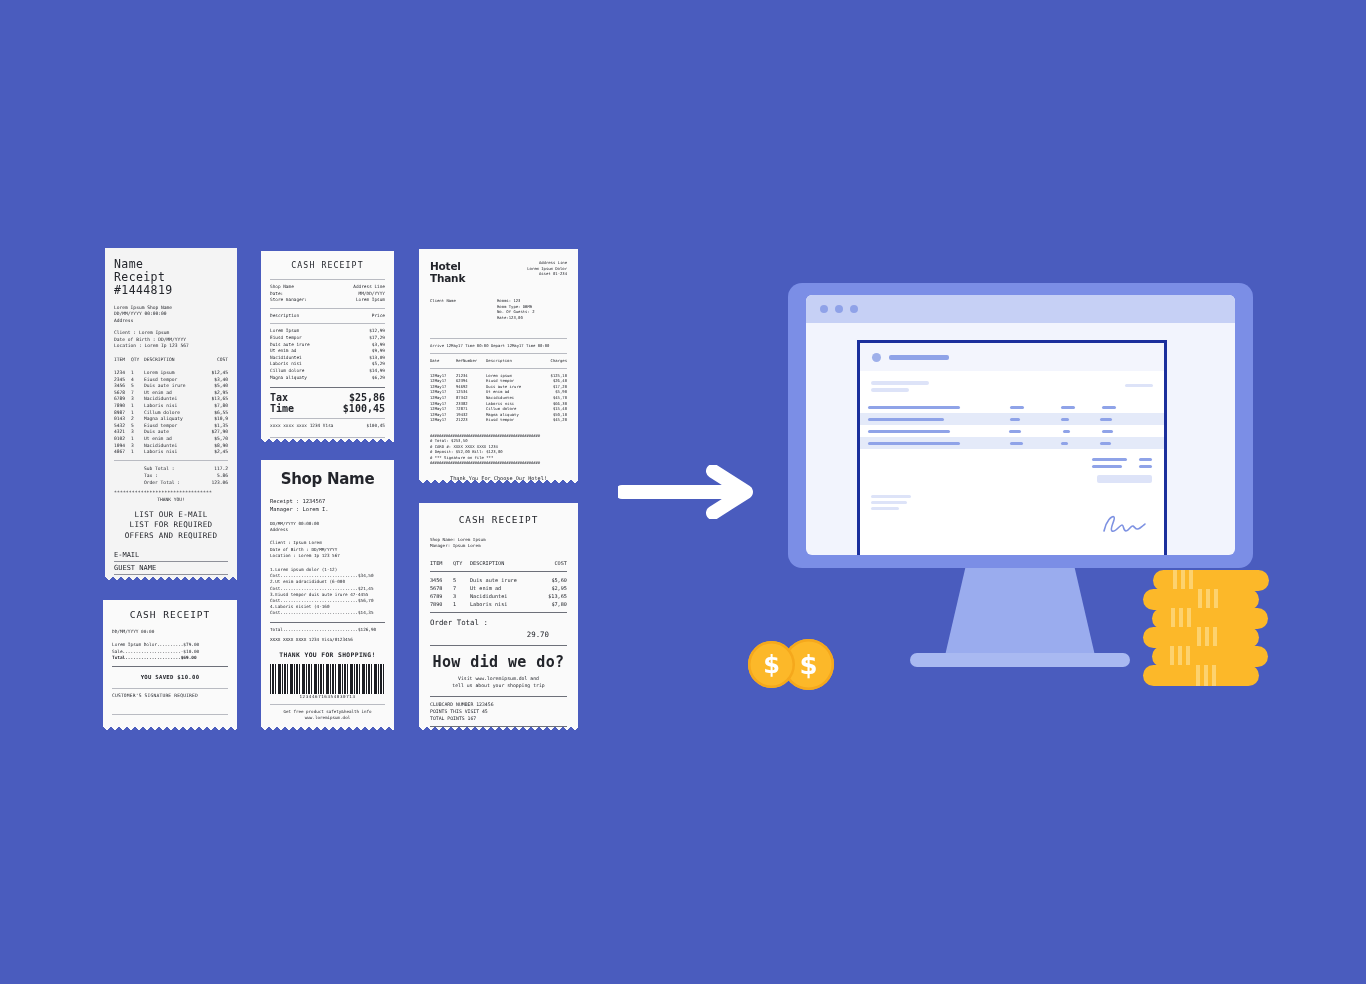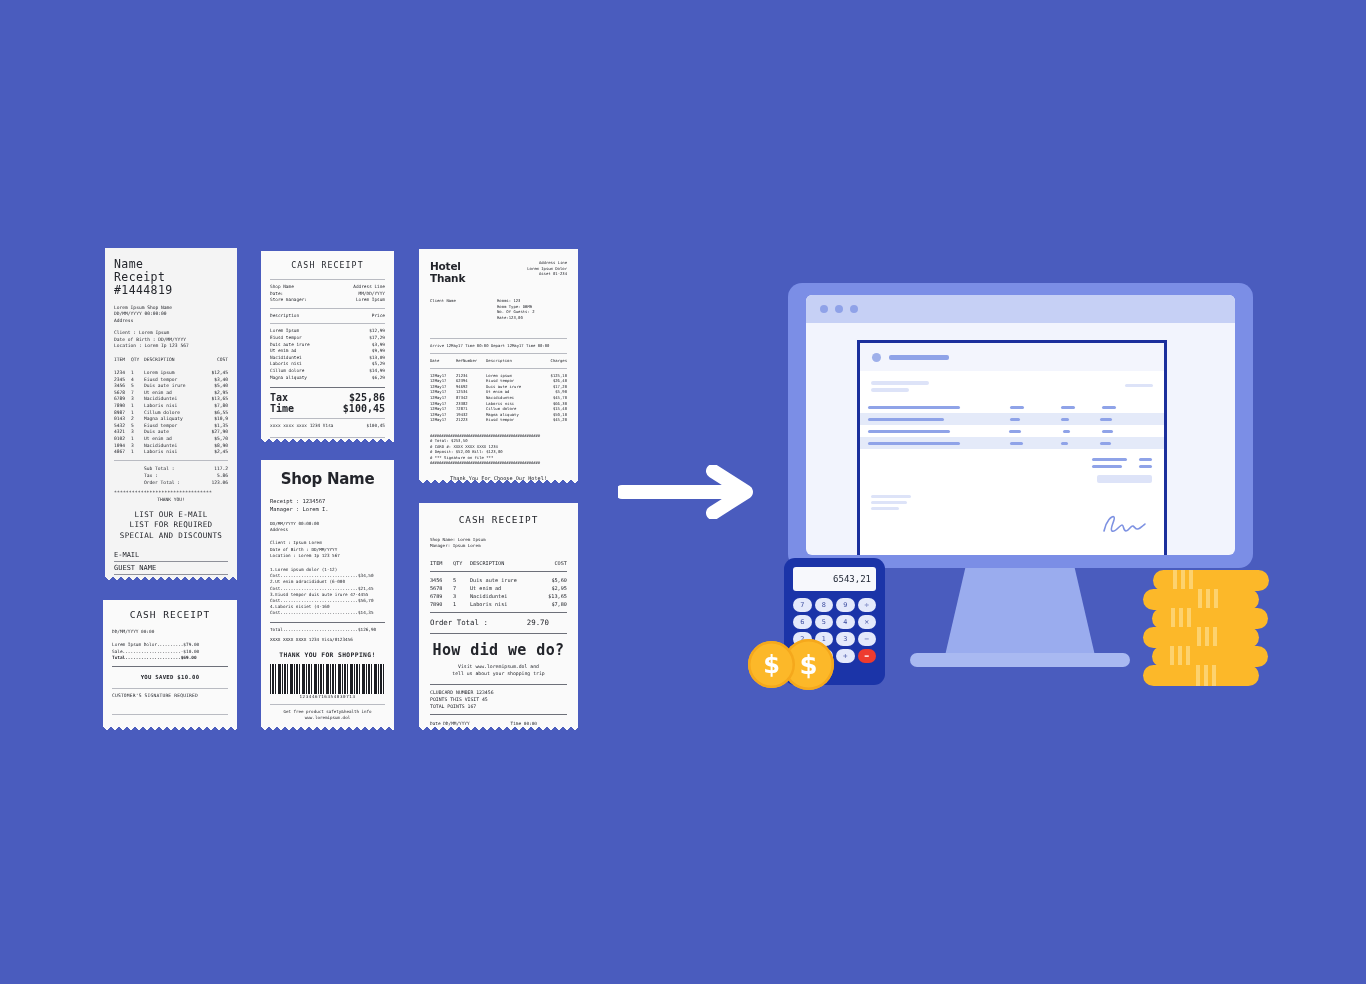--- a/index.html
+++ b/index.html
@@ -278,21 +278,21 @@
           <span>123.06</span>
         </div>
       </div>
 
     <div class="stars" style="margin-top:4px;">*********************************</div>
     <div class="ctr" style="font-size:4.6px;line-height:9px;">THANK YOU!</div>
 
     <div class="promo">
       <div>LIST OUR E-MAIL</div>
       <div>LIST FOR REQUIRED</div>
-      <div>SPECIAL AND DISCOUNTS</div>
+      <div>OFFERS AND REQUIRED</div>
     </div>
 
     <div style="margin-top:8px;">
       <div class="field">E-MAIL</div>
       <div class="field">GUEST NAME</div>
     </div>
     <div class="zig bottom"></div>
   </div>
 
   <div class="receipt white" id="r2">
@@ -554,21 +554,21 @@
         <div class="row">
           <div class="k1">7890</div>
           <div class="k2">1</div>
           <div class="k3">Laboris nisi</div>
           <div class="k4">$7,80</div>
         </div>
       </div>
     <div class="rule dark" style="margin-top:4px;"></div>
     <div class="otot">
       <span>Order Total :</span>
-      <span style="padding-right:18px;">29.70</span>
+      <span style="padding-right:18px;margin-top:12px;">29.70</span>
     </div>
     <div class="rule dark"></div>
     <div class="how" style="margin-top:7px;">How did we do?</div>
     <div class="visit" style="margin-top:4px;">
       <div>Visit www.loremipsum.dol and</div>
       <div>tell us about your shopping trip</div>
     </div>
     <div class="rule dark" style="margin-top:7px;"></div>
     <div class="club">
       <div>CLUBCARD NUMBER 123456</div>
@@ -655,41 +655,20 @@
           <svg class="sig-svg" width="48" height="24" viewBox="0 0 48 24">
             <path d="M4 18 C6 8, 12 2, 14 4 C16 6, 9 16, 12 18 C15 20, 20 12, 22 12 C24 12, 23 18, 26 18 C29 18, 31 12, 33 13 C35 14, 36 18, 40 15 C42 13.5, 44 12, 45 11" stroke="#7e92e2" stroke-width="1.6" fill="none" stroke-linecap="round"></path>
           </svg>
         </div>
       </div>
     </div>
     <div class="mon-neck"></div>
     <div class="mon-foot"></div>
   </div>
 
-  <div id="calc">
-    <div class="calc-disp">6543,21</div>
-    <div class="keys" id="calckeys">
-        <div class="key">7</div>
-        <div class="key">8</div>
-        <div class="key">9</div>
-        <div class="key">÷</div>
-        <div class="key">6</div>
-        <div class="key">5</div>
-        <div class="key">4</div>
-        <div class="key">×</div>
-        <div class="key">2</div>
-        <div class="key">1</div>
-        <div class="key">3</div>
-        <div class="key">−</div>
-        <div class="key">0</div>
-        <div class="key">.</div>
-        <div class="key">+</div>
-        <div class="key eq">=</div>
-      </div>
-  </div>
 
   <div class="coin" id="coinA">
     <span>$</span>
   </div>
   <div class="coin" id="coinB">
     <span>$</span>
   </div>
 
   <div id="stack">
       <div class="slab" style="left: 10px; top: 0px;">

